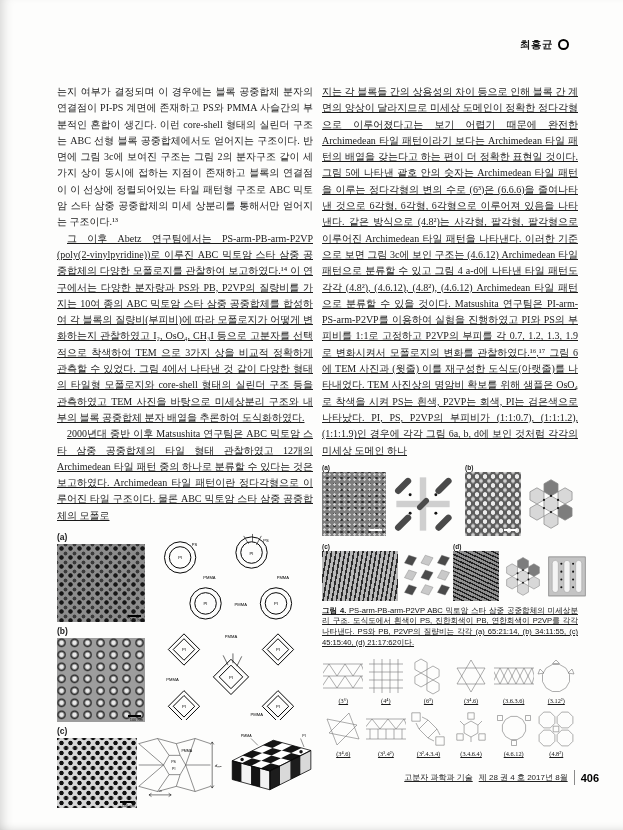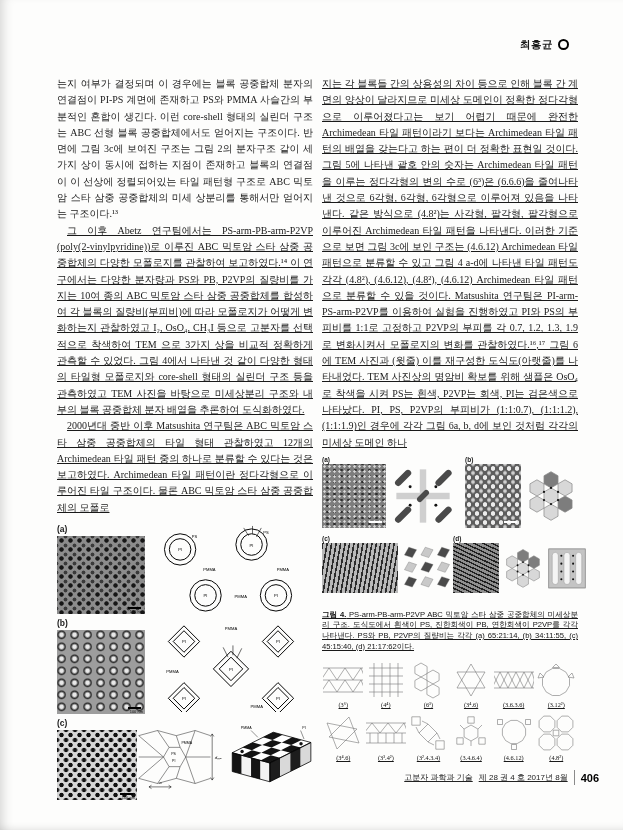--- a/index.html
+++ b/index.html
@@ -2,21 +2,21 @@
 <html><head>
 <meta charset="utf-8">
 <style>
   html,body{margin:0;padding:0;background:#e9e9e7;}
   .page{position:relative;width:623px;height:830px;background:#fdfdfc;overflow:hidden;
         box-shadow:inset 10px 0 12px -8px rgba(0,0,0,.18), inset 0 -8px 10px -8px rgba(0,0,0,.12);
         font-family:"Liberation Serif", serif;color:#1a1a1a;}
   .header{position:absolute;top:38px;right:54px;display:flex;align-items:flex-end;gap:5px;}
   .author{font:bold 10.5px/12px "Liberation Sans", sans-serif;letter-spacing:.5px;}
   .author-icon{display:inline-block;width:7px;height:7px;border:2.4px solid #000;border-radius:50%;}
-  .col{position:absolute;top:76px;width:256px;}
+  .col{position:absolute;top:84px;width:256px;}
   .col-left{left:57px;}
   .col-right{left:322px;text-decoration:underline;}
   .bodytext p{margin:0;font-size:10px;line-height:16.3px;text-align:justify;}
   .bodytext p.ind{text-indent:10px;text-decoration:underline;}
 
   figure{margin:0;padding:0;}
   .fig3{margin-top:8px;}
   .f3row{display:flex;align-items:flex-start;margin-bottom:4px;}
   .plabel{font:bold 8.5px/10px "Liberation Sans", sans-serif;margin:0 0 2px 0;}
   .temwrap{position:relative;}
@@ -28,21 +28,21 @@
     background-image:radial-gradient(circle,#161616 1.8px,rgba(0,0,0,0) 2.6px),radial-gradient(circle,#3a3a3a 1.5px,rgba(0,0,0,0) 2.3px);
     background-size:9px 9px,9px 9px;background-position:0 0,4px 5px;}
   .tem3b{width:88px;height:84px;background-color:#9d9d9d;
     background-image:radial-gradient(circle at 35% 40%,#e8e8e8 1.6px,#2a2a2a 3.6px,rgba(0,0,0,0) 5px);
     background-size:13px 12px;}
   .tem3c{width:80px;height:70px;background-color:#d6d6d6;
     background-image:radial-gradient(circle,#101010 1.8px,rgba(0,0,0,0) 2.6px),radial-gradient(circle,#101010 1.8px,rgba(0,0,0,0) 2.6px);
     background-size:9px 10px,9px 10px;background-position:0 0,4.5px 5px;}
   svg text{font-family:"Liberation Sans",sans-serif;font-size:4.2px;fill:#000;}
   svg text.it{font-style:italic;font-size:5px;}
-  .cap{font:7.6px/10.6px "Liberation Sans", sans-serif;text-align:justify;margin-top:17px;color:#111;}
+  .cap{font:7.6px/10.6px "Liberation Sans", sans-serif;text-align:justify;margin-top:5px;color:#111;}
   .cap b{font-weight:bold;}
 
   .fig4{margin-top:4px;}
   .f4row{display:flex;justify-content:space-between;align-items:flex-start;}
   .f4row + .f4row{margin-top:6px;}
   .f4group{display:flex;align-items:flex-start;gap:3px;}
   .f4g{position:relative;padding-top:9px;}
   .f4g .plabel{position:absolute;top:0;left:0;font-size:6.5px;}
   .tem4a{width:64px;height:64px;background:#7d7d7d;
     background-image:radial-gradient(#d8d8d8 .9px,rgba(0,0,0,0) 1.5px),radial-gradient(#2e2e2e 1px,rgba(0,0,0,0) 1.6px);

